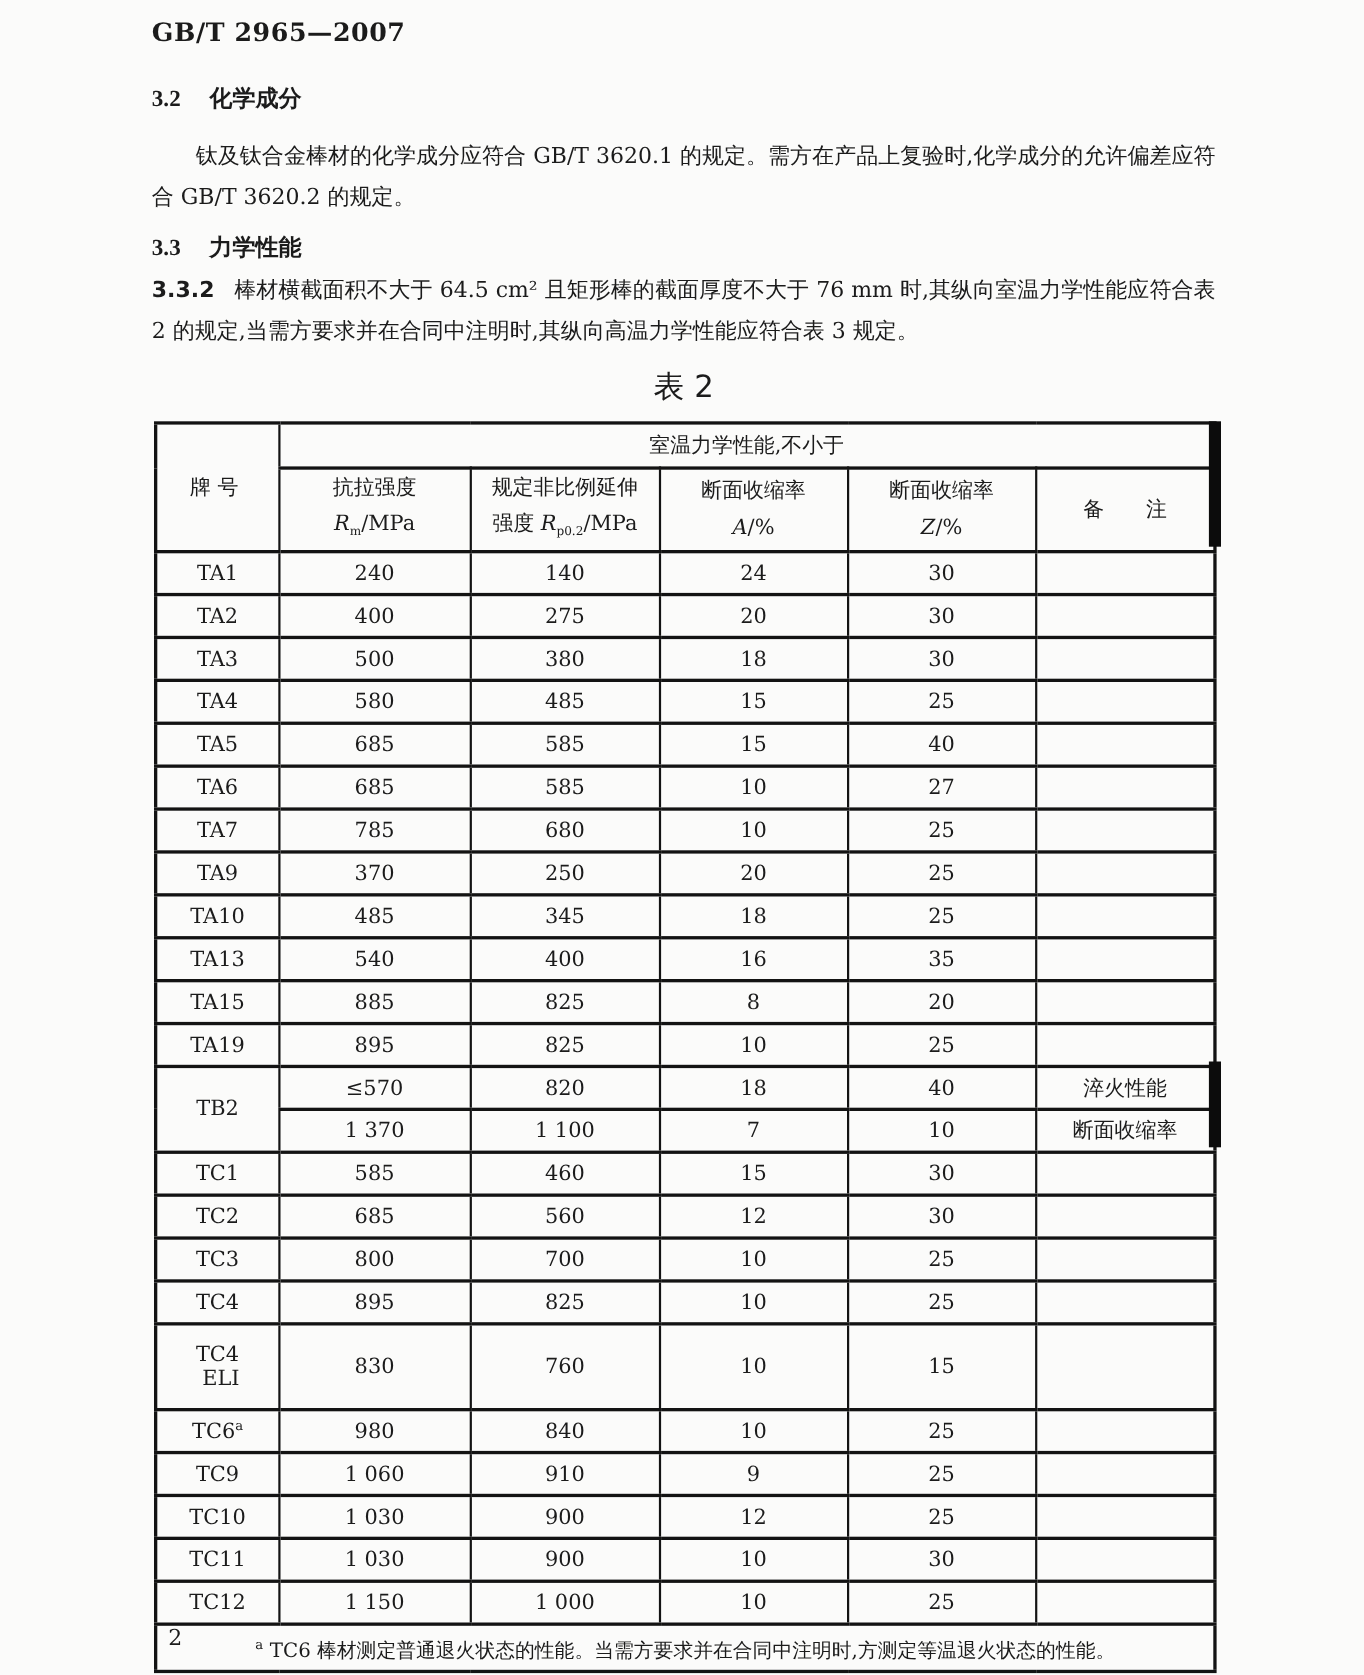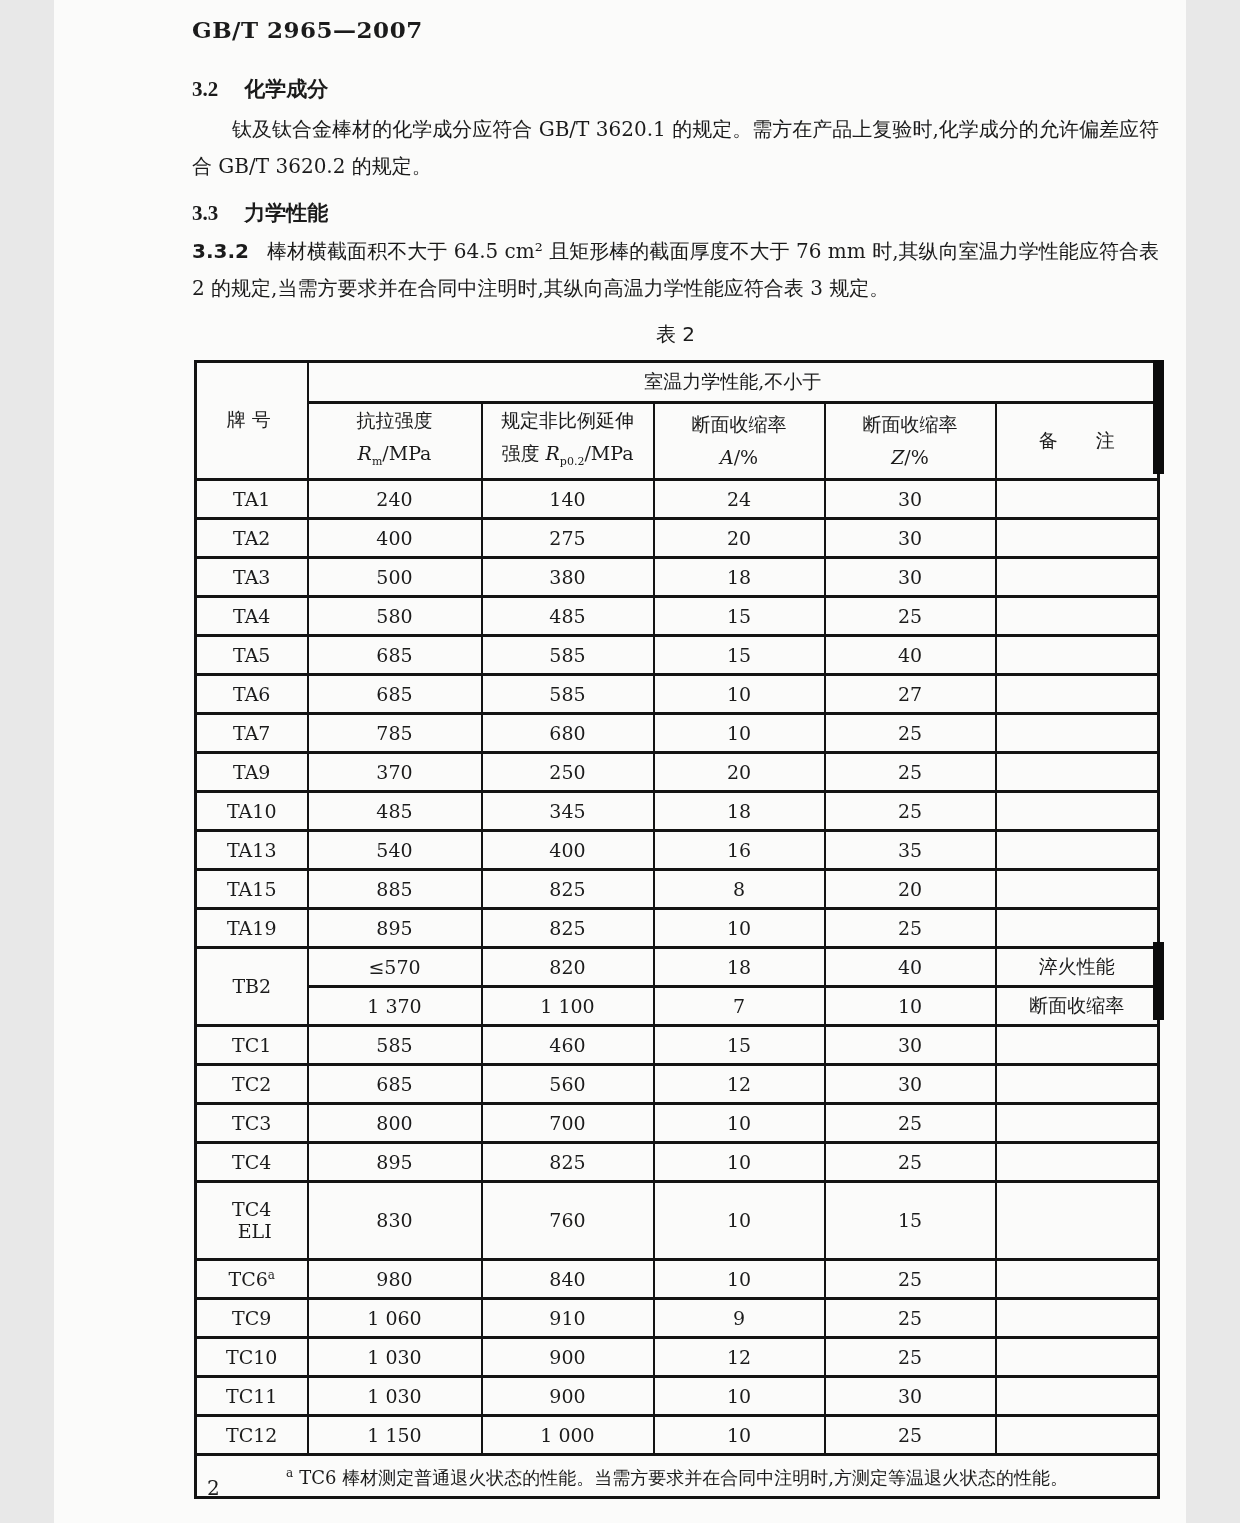--- a/index.html
+++ b/index.html
@@ -3,21 +3,21 @@
 <meta charset="utf-8">
 <style>
   html,body{margin:0;padding:0;}
   body{
     background:#e8e8e8;
     font-family:"DejaVu Serif","Liberation Serif",serif;
     color:#1b1b1b;
   }
   .page{
     position:relative;
-    width:1132px;height:1523px;
+    width:1240px;height:1523px;
     margin:0 auto;
     background:#fbfbfa;
     overflow:hidden;
   }
   .content{
     position:absolute;
     left:138px;top:0;
     width:967px;
   }
   .doc-number{
@@ -28,21 +28,21 @@
   }
   .sec-heading{
     margin-top:32px;
     font-family:Liberation Serif, serif;
     font-size:21px;
     font-weight:bold;
   }
   .sec-heading .num{margin-right:26px;}
   .sec-heading.tight{margin-top:14px;}
   .para{
-    margin-top:8px;
+    margin-top:20px;
     font-size:20px;
     line-height:37px;
     text-align:justify;
   }
   .para.indent{text-indent:2em;}
   .clause{
     margin-top:6px;
     font-size:20px;
     line-height:37px;
     text-align:justify;
@@ -50,21 +50,21 @@
   .clause .cnum{
     font-family:"DejaVu Sans","Liberation Sans",sans-serif;
     font-weight:bold;
     margin-right:18px;
   }
   .table-caption{
     width:963px;
     margin:14px 0 12px 2px;
     text-align:center;
     font-family:"DejaVu Sans","Liberation Sans",sans-serif;
-    font-size:20px;
+    font-size:28px;
   }
   .table-wrap{
     position:relative;
     width:963px;
     margin-left:2px;
   }
   table.t2{
     table-layout:fixed;
     width:963px;
     border-collapse:collapse;

